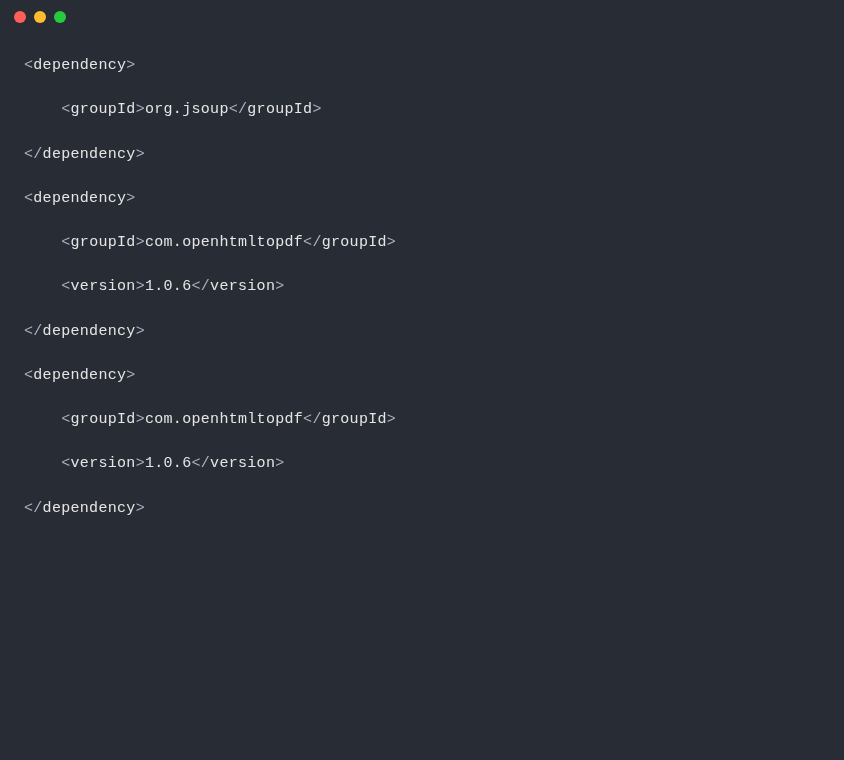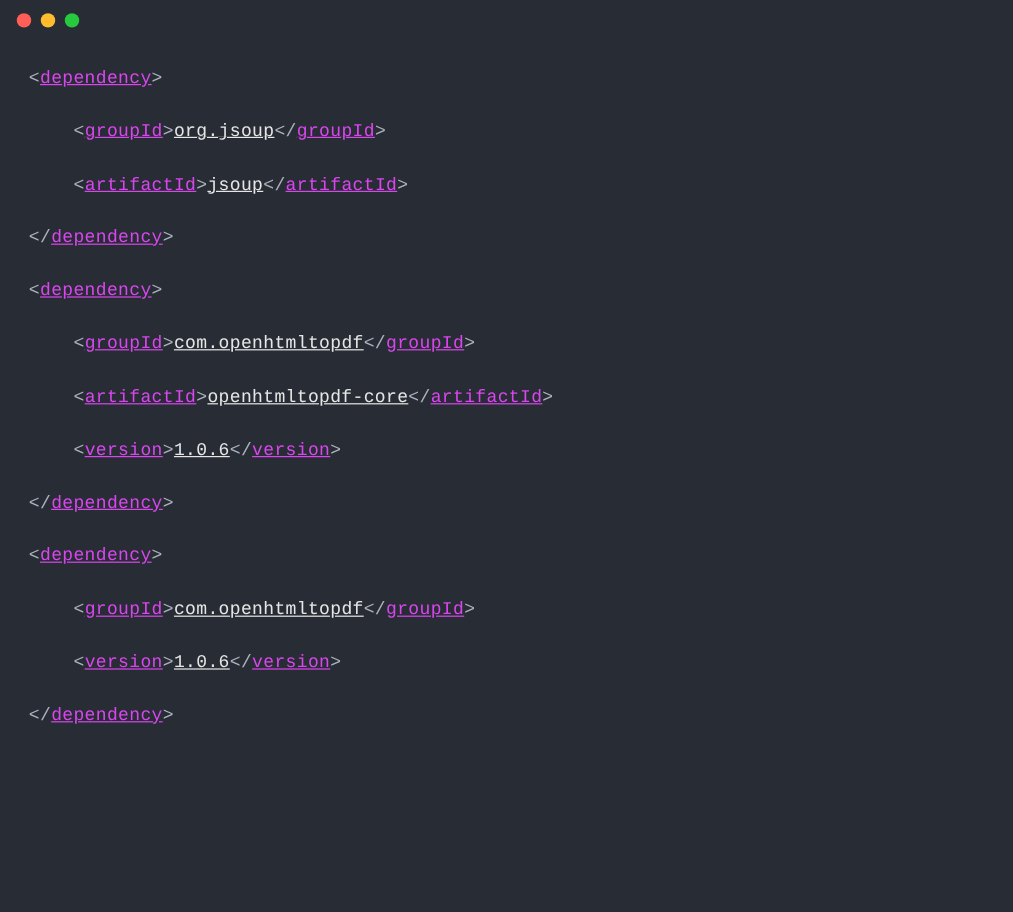--- a/index.html
+++ b/index.html
@@ -36,42 +36,40 @@
     .green { background: #27c93f; }
     .code-area {
       padding: 10px 24px 24px 24px;
     }
     .line {
       line-height: 2.95;
       white-space: pre;
       letter-spacing: 0.3px;
     }
     .angle { color: #abb2bf; }
-    .tag { color: #d946ef; text-decoration: underline; }
-    .text { color: #e6e6e6; text-decoration: underline; }
+    .tag { color: #e5e5e5; }
+    .text { color: #e6e6e6; }
   </style>
 </head>
 <body>
 
 <div class="window">
   <div class="titlebar">
     <div class="traffic-light red"></div>
     <div class="traffic-light yellow"></div>
     <div class="traffic-light green"></div>
   </div>
   <div class="code-area">
 
     <div class="line"><span class="angle">&lt;</span><span class="tag">dependency</span><span class="angle">&gt;</span></div>
     <div class="line">    <span class="angle">&lt;</span><span class="tag">groupId</span><span class="angle">&gt;</span><span class="text">org.jsoup</span><span class="angle">&lt;/</span><span class="tag">groupId</span><span class="angle">&gt;</span></div>
-    <div class="line">    <span class="angle">&lt;</span><span class="tag">artifactId</span><span class="angle">&gt;</span><span class="text">jsoup</span><span class="angle">&lt;/</span><span class="tag">artifactId</span><span class="angle">&gt;</span></div>
     <div class="line"><span class="angle">&lt;/</span><span class="tag">dependency</span><span class="angle">&gt;</span></div>
 
     <div class="line"><span class="angle">&lt;</span><span class="tag">dependency</span><span class="angle">&gt;</span></div>
     <div class="line">    <span class="angle">&lt;</span><span class="tag">groupId</span><span class="angle">&gt;</span><span class="text">com.openhtmltopdf</span><span class="angle">&lt;/</span><span class="tag">groupId</span><span class="angle">&gt;</span></div>
-    <div class="line">    <span class="angle">&lt;</span><span class="tag">artifactId</span><span class="angle">&gt;</span><span class="text">openhtmltopdf-core</span><span class="angle">&lt;/</span><span class="tag">artifactId</span><span class="angle">&gt;</span></div>
     <div class="line">    <span class="angle">&lt;</span><span class="tag">version</span><span class="angle">&gt;</span><span class="text">1.0.6</span><span class="angle">&lt;/</span><span class="tag">version</span><span class="angle">&gt;</span></div>
     <div class="line"><span class="angle">&lt;/</span><span class="tag">dependency</span><span class="angle">&gt;</span></div>
 
     <div class="line"><span class="angle">&lt;</span><span class="tag">dependency</span><span class="angle">&gt;</span></div>
     <div class="line">    <span class="angle">&lt;</span><span class="tag">groupId</span><span class="angle">&gt;</span><span class="text">com.openhtmltopdf</span><span class="angle">&lt;/</span><span class="tag">groupId</span><span class="angle">&gt;</span></div>
     <div class="line">    <span class="angle">&lt;</span><span class="tag">version</span><span class="angle">&gt;</span><span class="text">1.0.6</span><span class="angle">&lt;/</span><span class="tag">version</span><span class="angle">&gt;</span></div>
     <div class="line"><span class="angle">&lt;/</span><span class="tag">dependency</span><span class="angle">&gt;</span></div>
 
   </div>
 </div>

